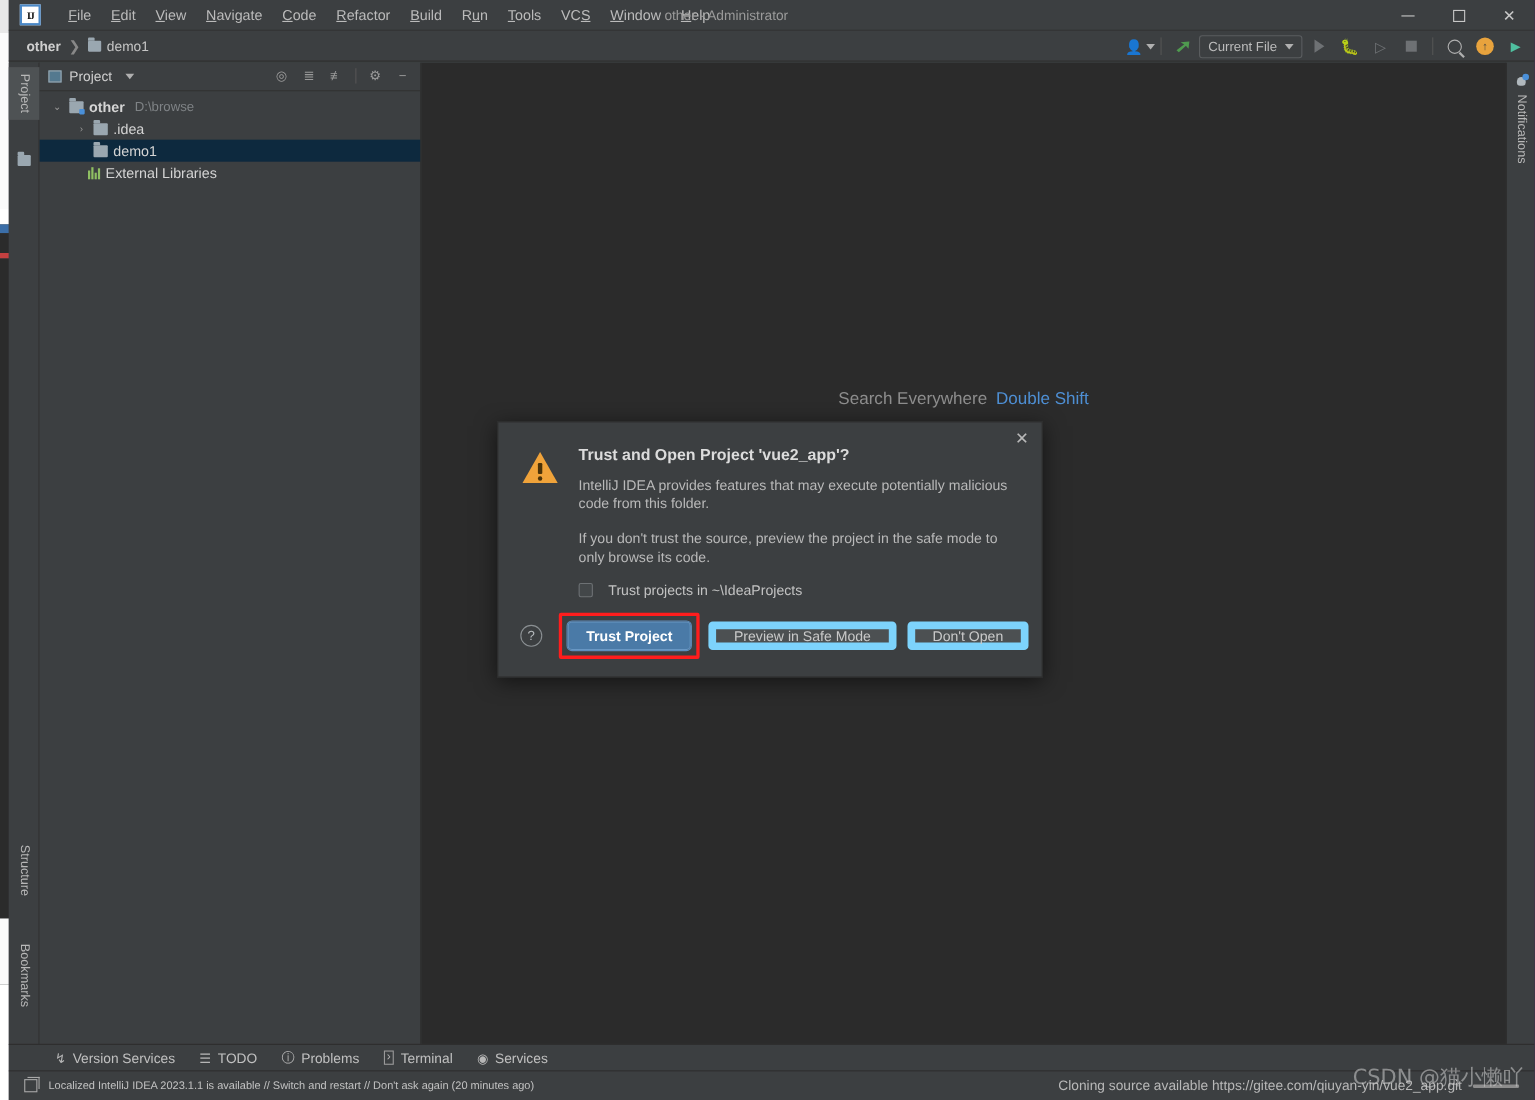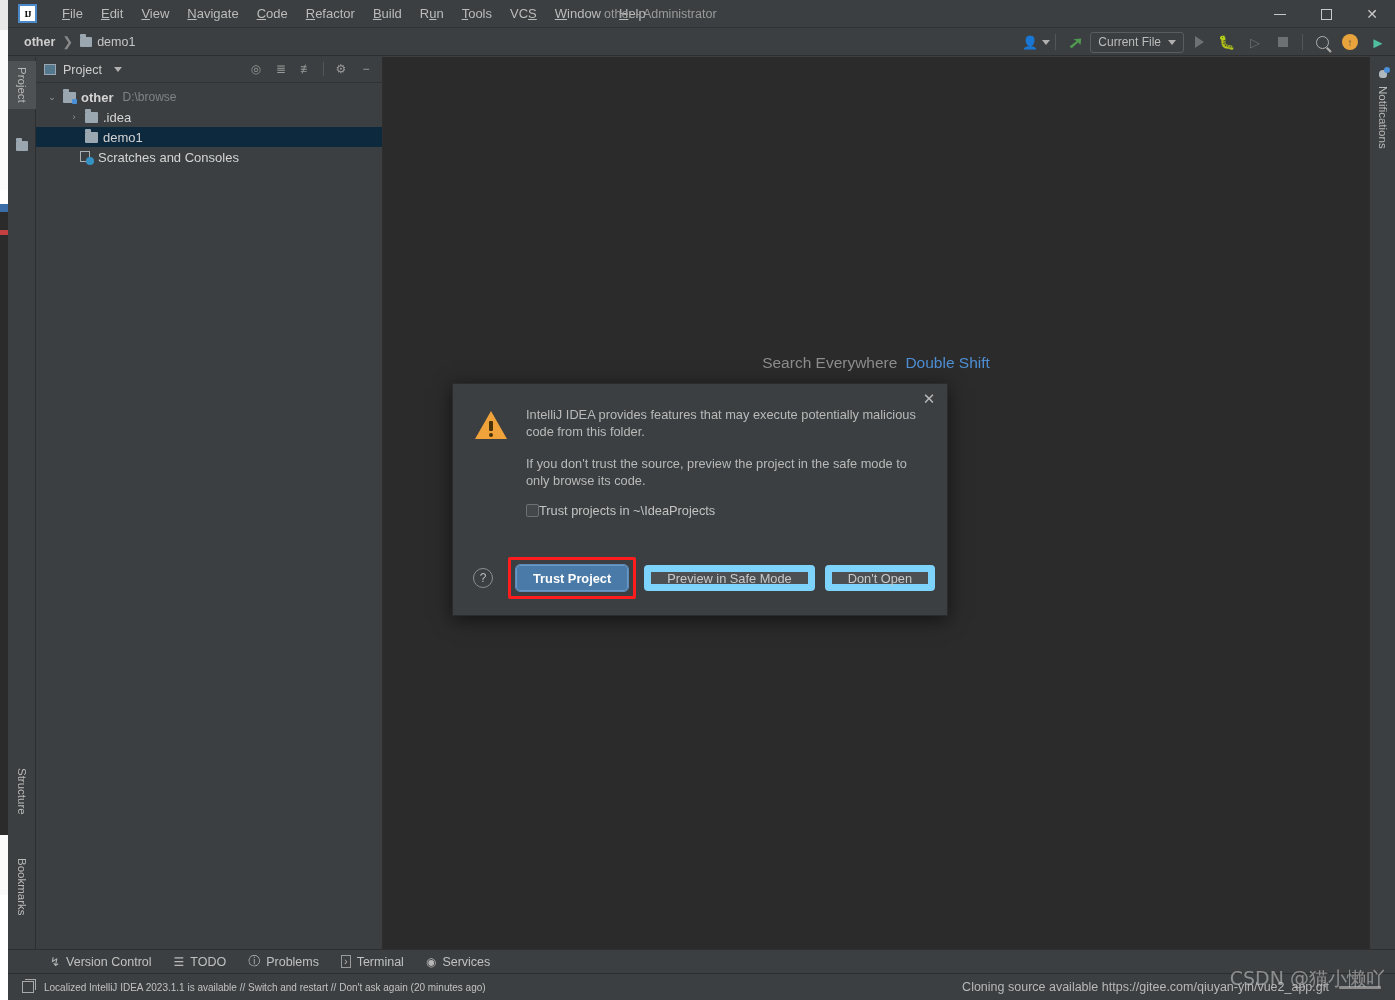--- a/index.html
+++ b/index.html
@@ -269,21 +269,21 @@
     position:absolute; left:-2px; top:10px; width:4px;height:10px;
     background:#4a3208; border-radius:1px;
   }
   .warn-ico i:after{
     content:""; position:absolute; left:0; top:12px; width:4px;height:4px;
     background:#4a3208; border-radius:50%;
   }
   .dlg-body { position:absolute; left:73px; top:22px; right:18px; }
   .dlg-title { color:#dcdcdc; font-size:14.5px; font-weight:bold; margin-bottom:10px; }
   .dlg-p { color:#b9b9b9; font-size:12.8px; line-height:1.35; margin-bottom:14px; max-width:402px;}
-  .dlg-check { display:flex; align-items:center; gap:0; margin-top:2px;text-align:center; }
+  .dlg-check { display:flex; align-items:center; gap:14px; margin-top:2px;text-align:center; }
   .cbox { width:13px;height:13px;border:1px solid #6d7174;background:#434749;border-radius:2px;flex:none; }
   .dlg-check span { color:#c3c3c3; font-size:12.8px; }
   .dlg-foot {
     position:absolute; left:0; right:0; bottom:16px;
     display:flex; align-items:center; padding-left:20px; gap:0;
   }
   .help-btn {
     width:20px;height:20px;border-radius:50%;
     border:1px solid #8a8f92; color:#b6babd; font-size:12px;
     display:flex;align-items:center;justify-content:center;
@@ -456,28 +456,30 @@
             <span class="fic"></span>
             <span>.idea</span>
           </div>
 
           <div class="trow ind2 selected">
             <span class="arrow"></span>
             <span class="fic"></span>
             <span>demo1</span>
           </div>
 
-
           <div class="trow" style="padding-left:44px;">
-            <span class="scric">
-                <span class="pg"></span>
-                <span class="cl"></span>
+            <span class="libic">
+                <i style="height:8px"></i>
+                <i style="height:11px"></i>
+                <i style="height:6px"></i>
+                <i style="height:10px"></i>
               </span>
-            <span>Scratches and Consoles</span>
-          </div>
+            <span>External Libraries</span>
+          </div>
+
         </div>
       </div>
 
       <div class="editor">
         <div class="hintline">
           <span>Search Everywhere</span><span class="kbd">Double Shift</span>
         </div>
       </div>
 
       <div class="rightstrip">
@@ -489,21 +491,21 @@
           <span>Notifications</span>
         </div>
       </div>
 
     </div>
   </div>
 
   <div class="bottombar">
     <div class="bw">
       <span style="font-size:12px;color:#b6b6b6;">↯</span>
-      <span>Version Control</span>
+      <span>Version Services</span>
     </div>
     <div class="bw">
       <span style="font-size:12px;color:#b6b6b6;">☰</span>
       <span>TODO</span>
     </div>
     <div class="bw">
       <span style="font-size:12px;color:#b6b6b6;">ⓘ</span>
       <span>Problems</span>
     </div>
     <div class="bw">
@@ -530,20 +532,21 @@
   <div class="watermark">CSDN @猫小懒吖</div>
 
   <div class="dlg">
     <div class="dlg-close">✕</div>
 
     <div class="warn-ico">
         <i></i>
       </div>
 
     <div class="dlg-body">
+      <div class="dlg-title">Trust and Open Project 'vue2_app'?</div>
       <div class="dlg-p">IntelliJ IDEA provides features that may execute potentially malicious code from this folder.</div>
       <div class="dlg-p">If you don't trust the source, preview the project in the safe mode to only browse its code.</div>
       <div class="dlg-check">
         <span class="cbox"></span>
         <span>Trust projects in ~\IdeaProjects</span>
       </div>
     </div>
 
     <div class="dlg-foot">
       <div class="help-btn">?</div>

